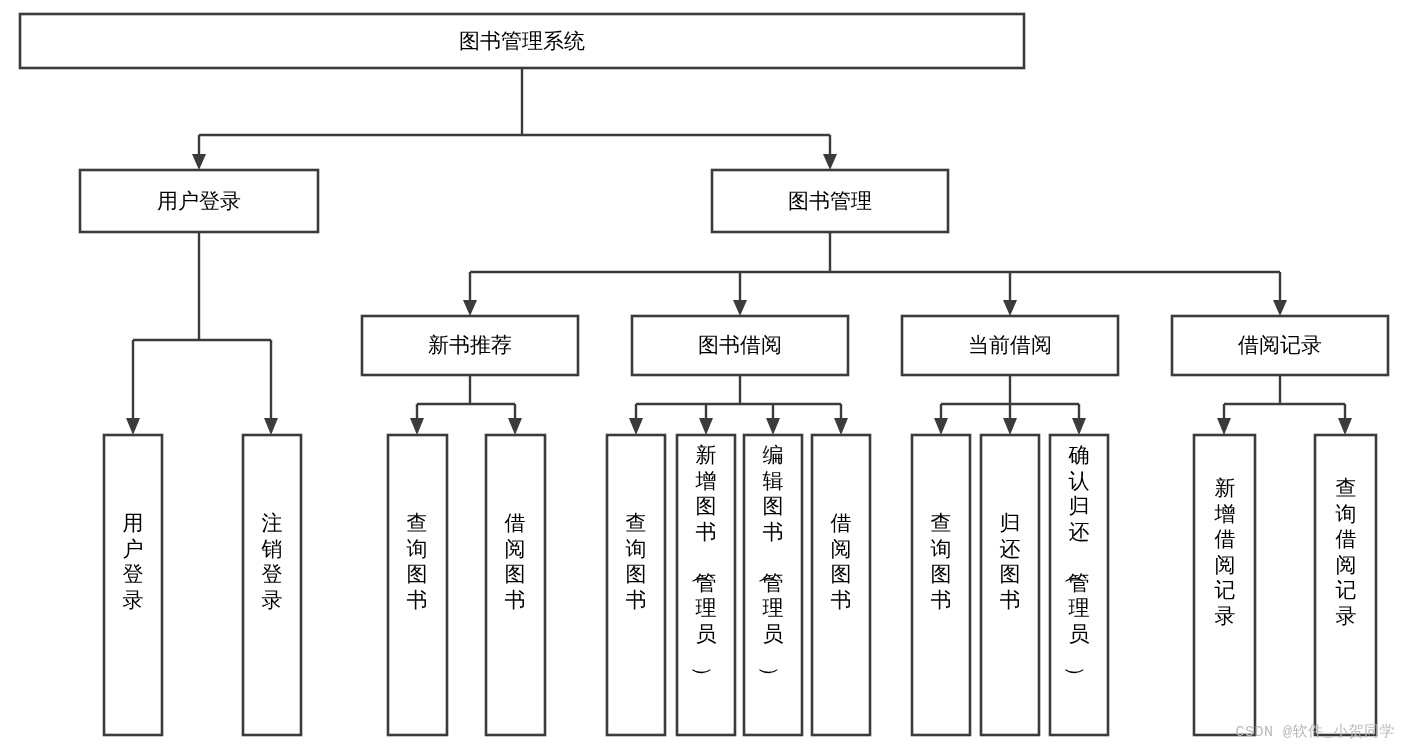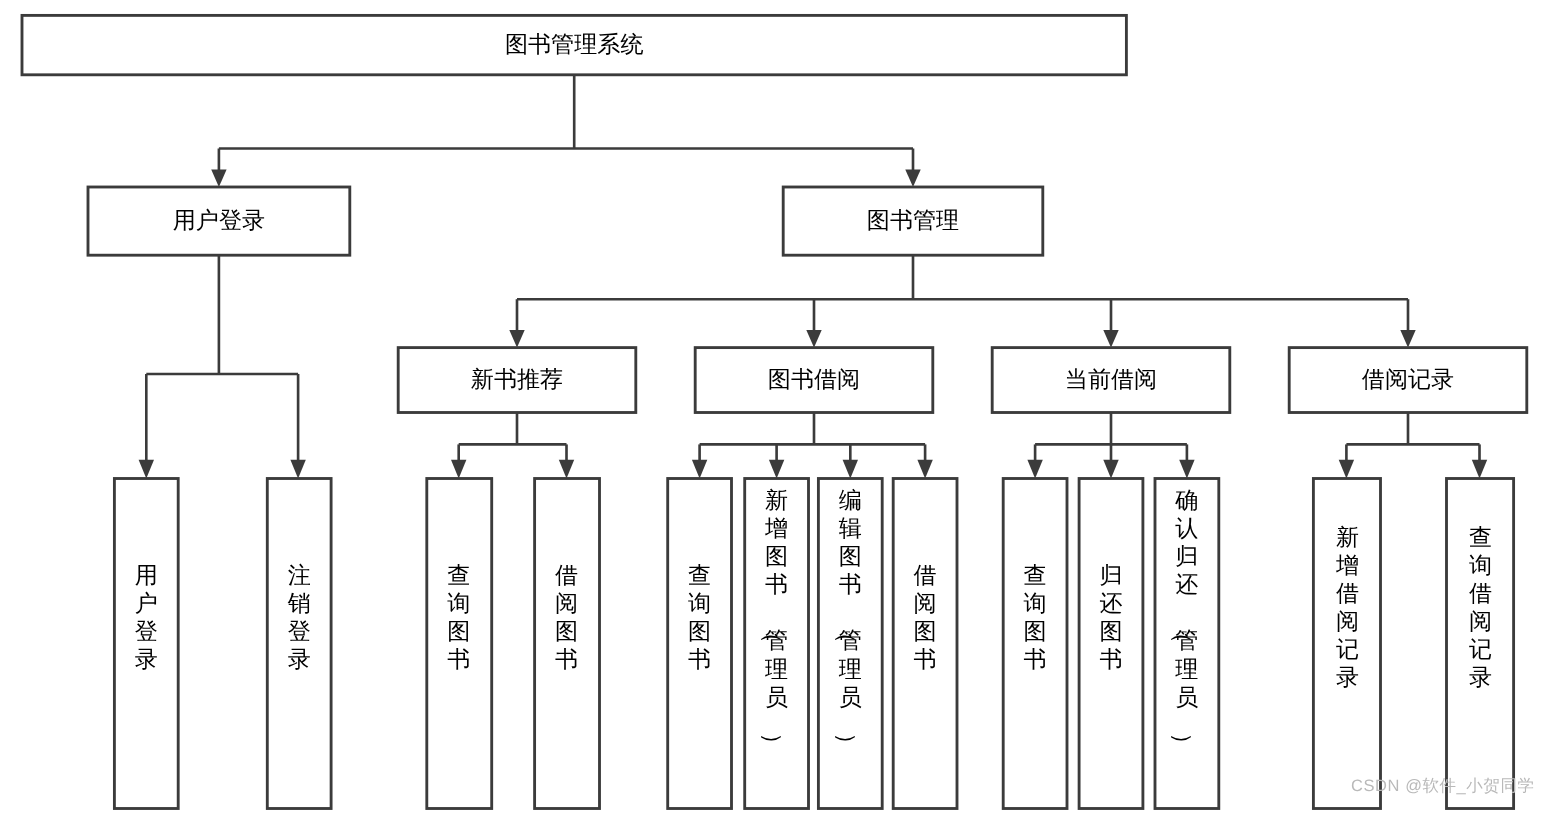--- a/index.html
+++ b/index.html
@@ -7,22 +7,22 @@
        font-family:"Liberation Sans","DejaVu Sans",sans-serif;}
   #diagram-root{position:relative;width:1405px;height:747px;background:#fff;}
   svg#tree{position:absolute;left:0;top:0;width:1405px;height:747px;}
   .node-box{fill:#ffffff;stroke:#3b3b3b;stroke-width:2.6;}
   .node-text{fill:#000000;font-family:"Liberation Sans","DejaVu Sans",sans-serif;
              font-size:21px;text-anchor:middle;dominant-baseline:middle;}
   .node-text-v{fill:#000000;font-family:"Liberation Sans","DejaVu Sans",sans-serif;
                font-size:21px;text-anchor:middle;}
   .link{stroke:#3b3b3b;stroke-width:2.4;fill:none;}
   .arrow-head{fill:#3b3b3b;}
-  .watermark{position:absolute;right:10px;bottom:23px;color:#b9b9b9;
-             font-size:15px;font-family:Liberation Sans, sans-serif;
+  .watermark{position:absolute;right:10px;bottom:6px;color:#b9b9b9;
+             font-size:15px;font-family:Liberation Mono, monospace;
              letter-spacing:.5px;white-space:nowrap;margin-top:12px;}
 </style>
 </head>
 <body>
 
 <div id="diagram-root">
 
   <svg id="tree" viewBox="0 0 1405 747" xmlns="http://www.w3.org/2000/svg">
 
     <g>

